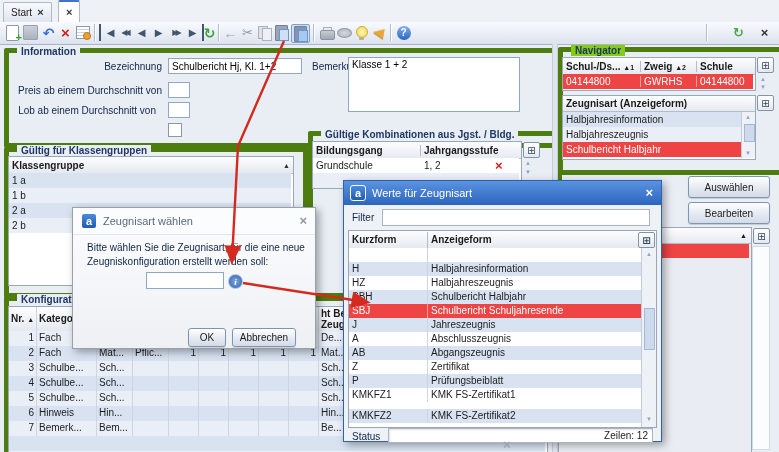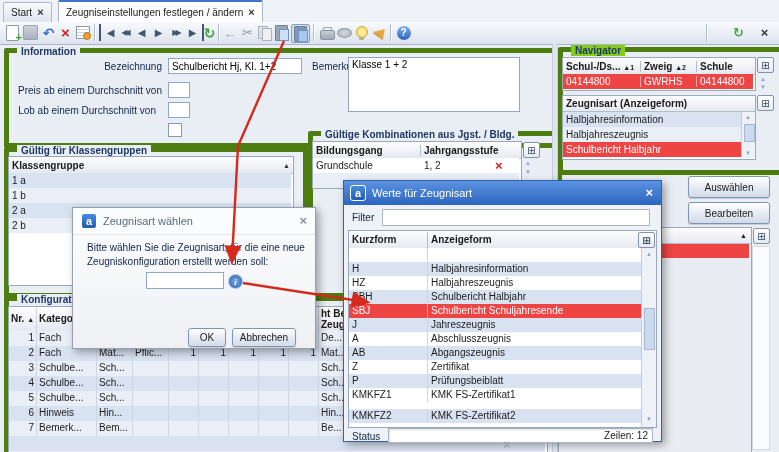--- a/index.html
+++ b/index.html
@@ -85,21 +85,20 @@
 <body>
 
 <div class="app">
 
   <div class="tabbar">
     <div class="tab" style="left:3px">
       <span>Start</span>
       <span class="tclose">×</span>
     </div>
     <div class="tab active" style="left:58px">
-      <span>Zeugniseinstellungen festlegen / ändern</span>
       <span class="tclose">×</span>
     </div>
   </div>
 
   <div class="toolbar">
     <span class="tb" style="left:4px">
       <span class="doc-sheet"></span>
       <span class="doc-plus">+</span>
     </span>
     <span class="tb" style="left:22px">

